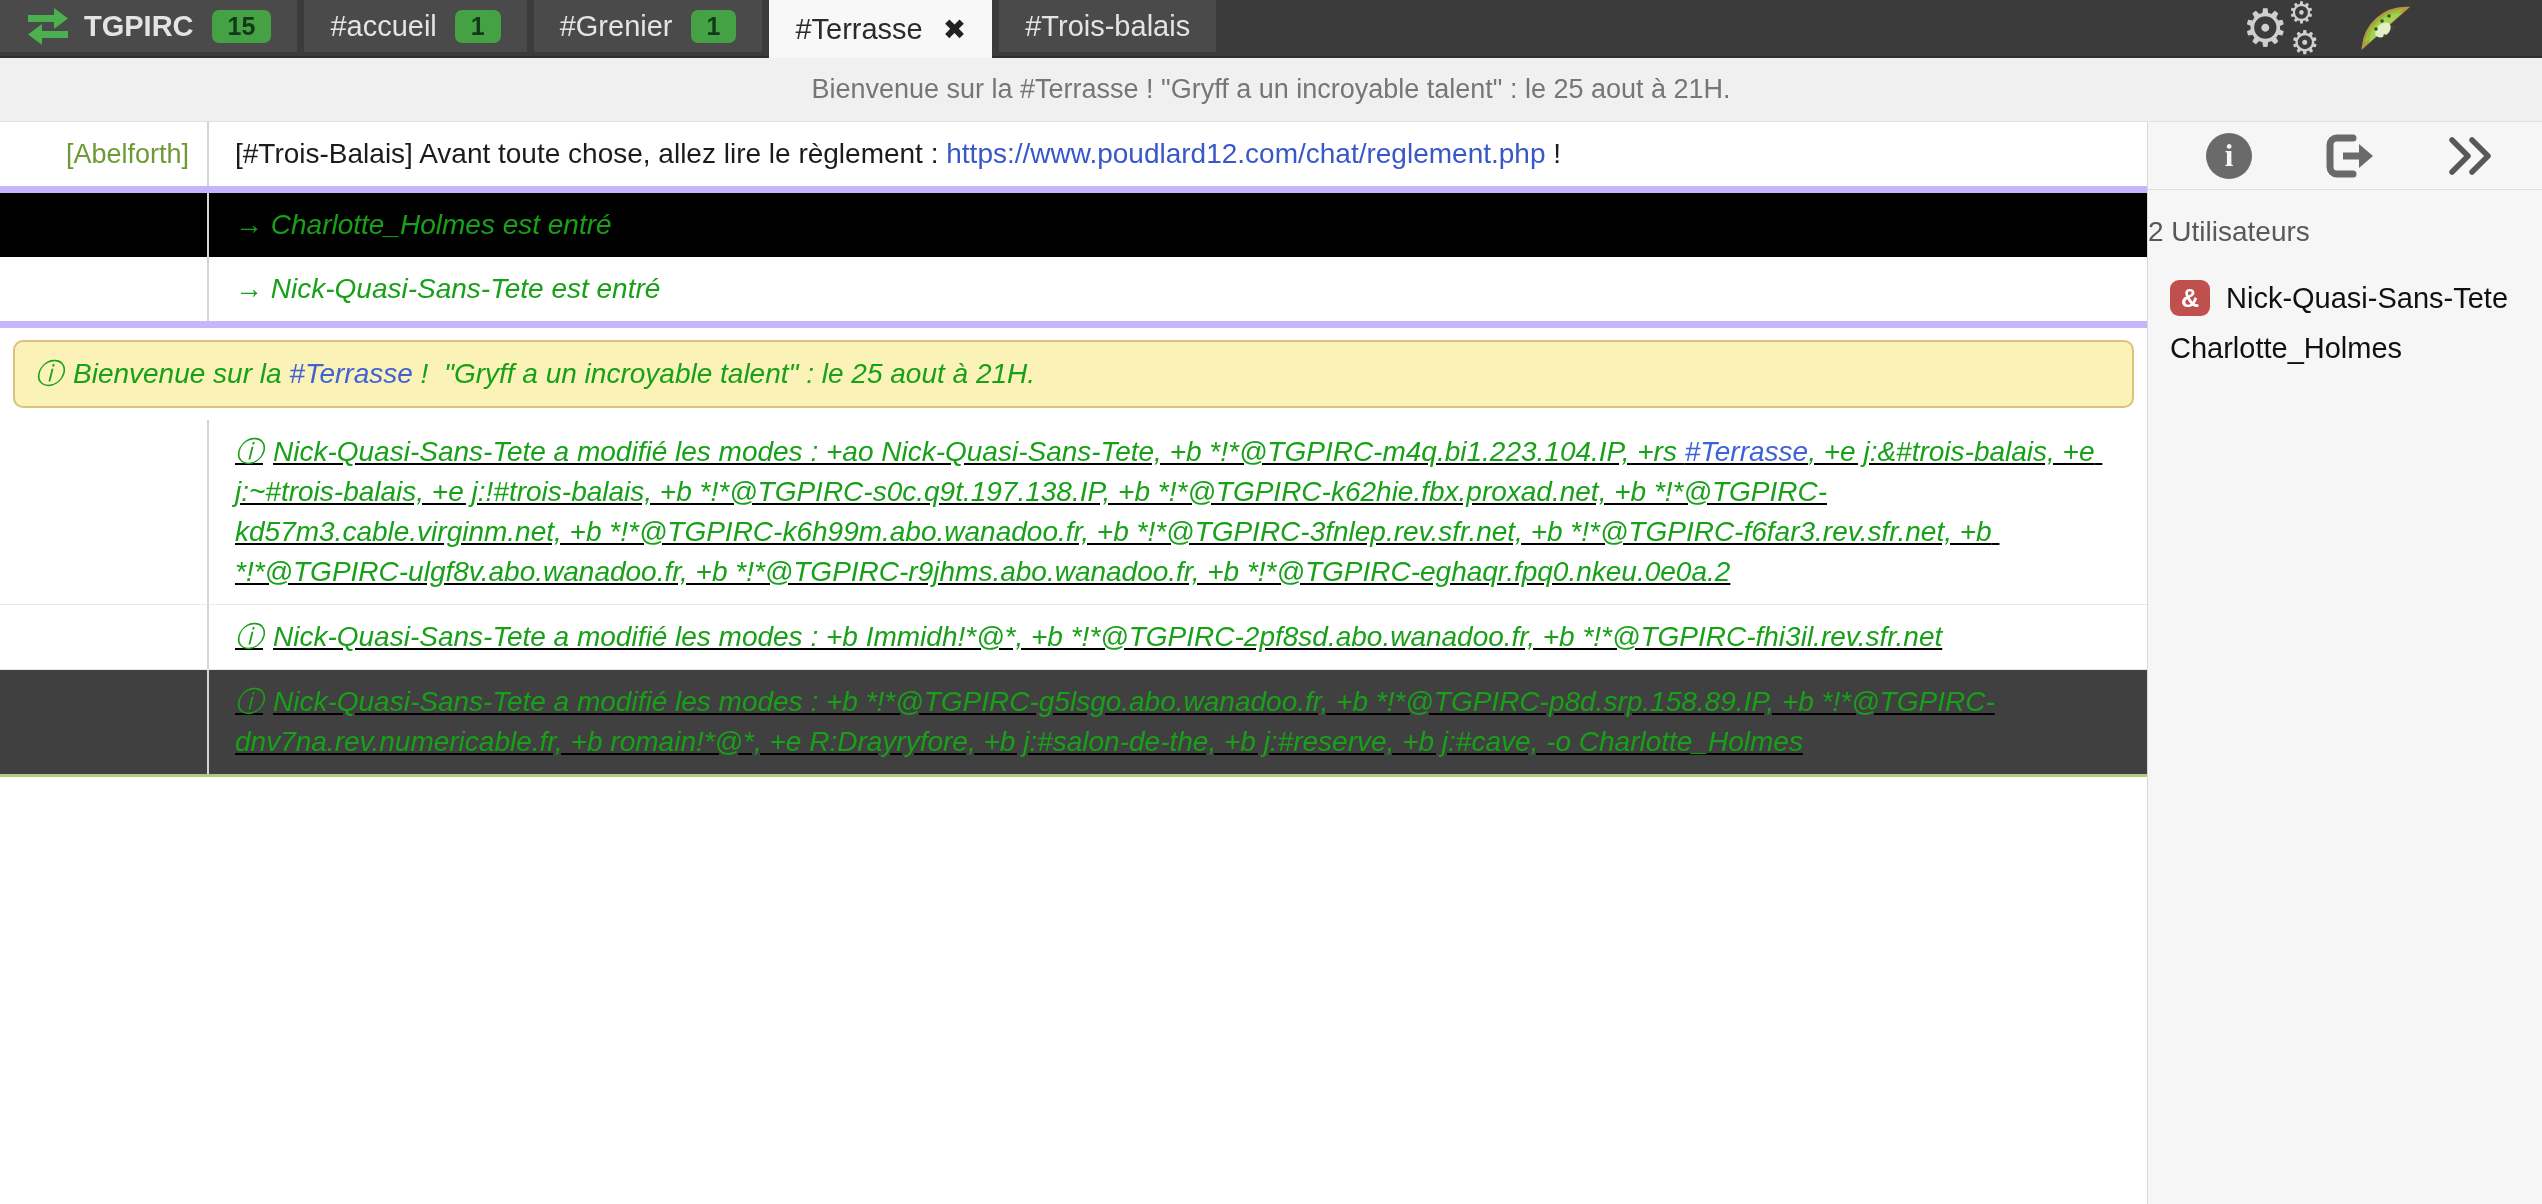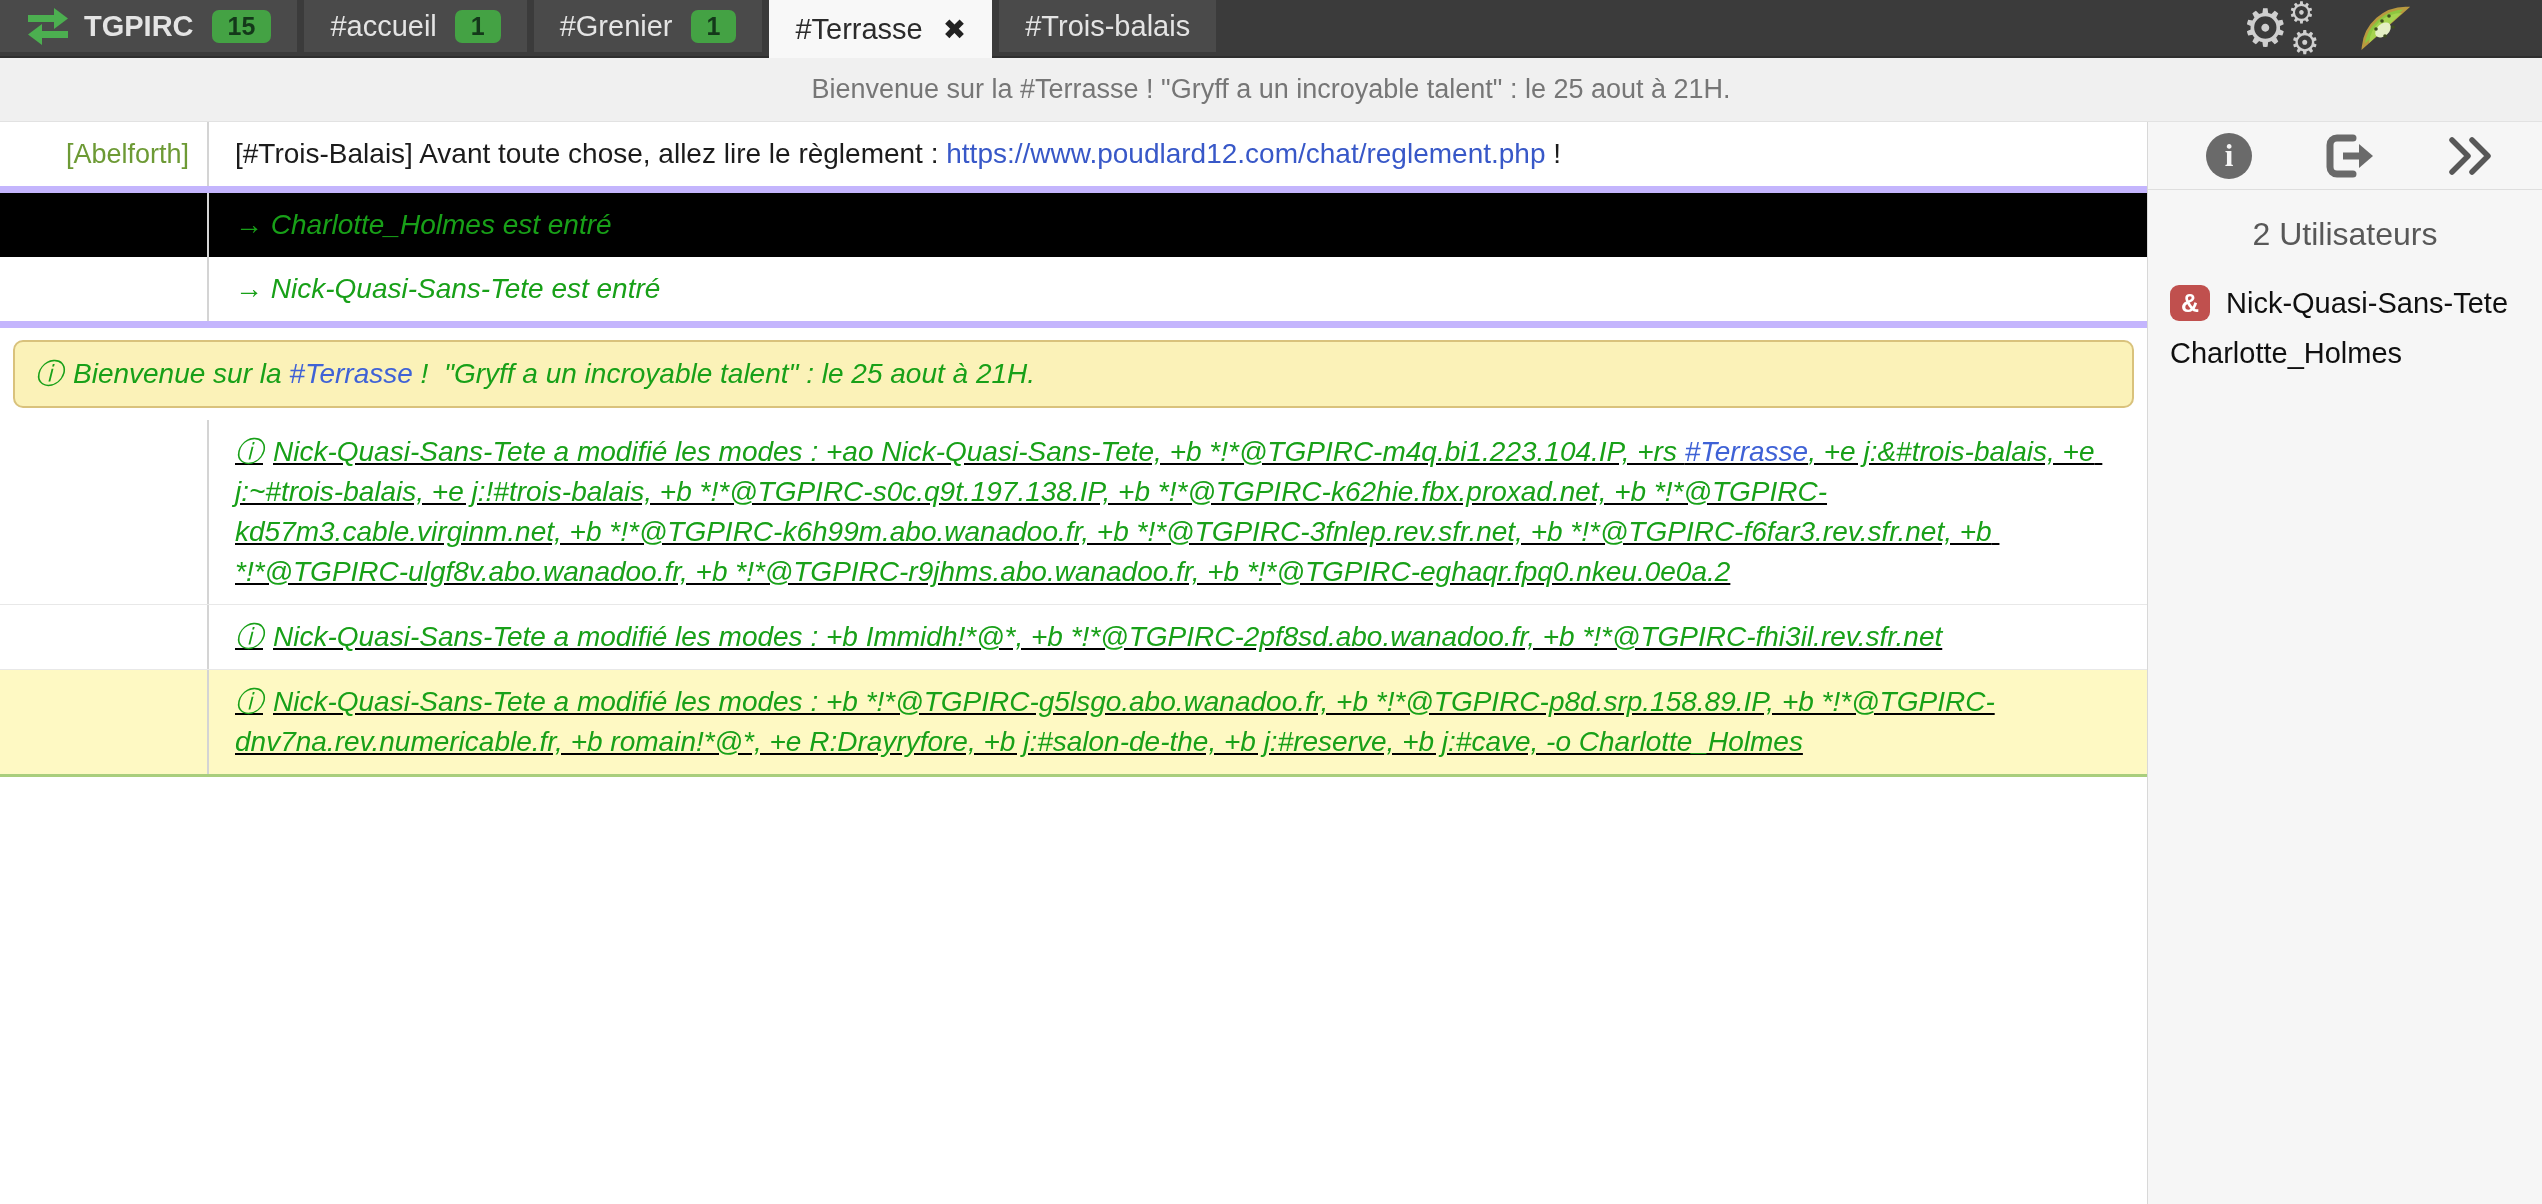--- a/index.html
+++ b/index.html
@@ -48,32 +48,32 @@
   .msg-link { color:#3858c8; text-decoration:none; cursor:pointer; }
   .chan-link { color:#3f62d6; font-style:italic; cursor:pointer; }
   .info-glyph { font-style:italic; margin-right:10px; }
 
   .notice-wrap { padding:12px 13px; background:#fff; }
   .notice-box { background:#fbf2b8; border:2px solid #d9c27c; border-radius:10px;
                 padding:12px 20px; font-size:28px; font-style:italic; color:#18a018;
                 line-height:40px; white-space:pre-wrap; }
 
   .mode-block { border-bottom:1px solid #e8e8e8;text-decoration:underline; }
-  .mode-block.shaded { background:#fef9c3; border-bottom:3px solid #a9ce7d; }
+  .mode-block.shaded { background:#404040; border-bottom:3px solid #a9ce7d; }
   .mode-text { white-space:pre-wrap; }
 
   
   .sidebar { flex:1; background:#f6f6f6; border-left:1px solid #d8d8d8; display:flex; flex-direction:column; }
   .sidebar-icons { height:68px; display:flex; align-items:center; justify-content:space-between;
                    padding:0 48px 0 58px; border-bottom:1px solid #dedede; flex-shrink:0; }
   .icon-btn { display:flex; align-items:center; justify-content:center; cursor:pointer; }
   .info-circle { width:46px; height:46px; border-radius:50%; background:#6a6a6a; color:#f6f6f6;
                  font-size:31px; font-weight:bold; display:flex; align-items:center; justify-content:center;
                  font-family:"Liberation Serif","DejaVu Serif",serif; }
-  .usercount { text-align:center; color:#585858; font-size:32px; padding:26px 0 24px 0; }
+  .usercount { text-align:left; color:#585858; font-size:28px; padding:26px 0 24px 0; }
   .userlist { display:flex; flex-direction:column; }
   .user-item { display:flex; align-items:center; padding:8px 0 8px 22px; font-size:29px; color:#101010; cursor:pointer; }
   .user-badge { width:40px; height:36px; background:#c0504e; border-radius:9px; color:#fff;
                 font-size:25px; font-weight:bold; display:flex; align-items:center; justify-content:center;
                 margin-right:16px; flex-shrink:0; }
 </style>
 </head>
 <body>
 
 <div class="app">

